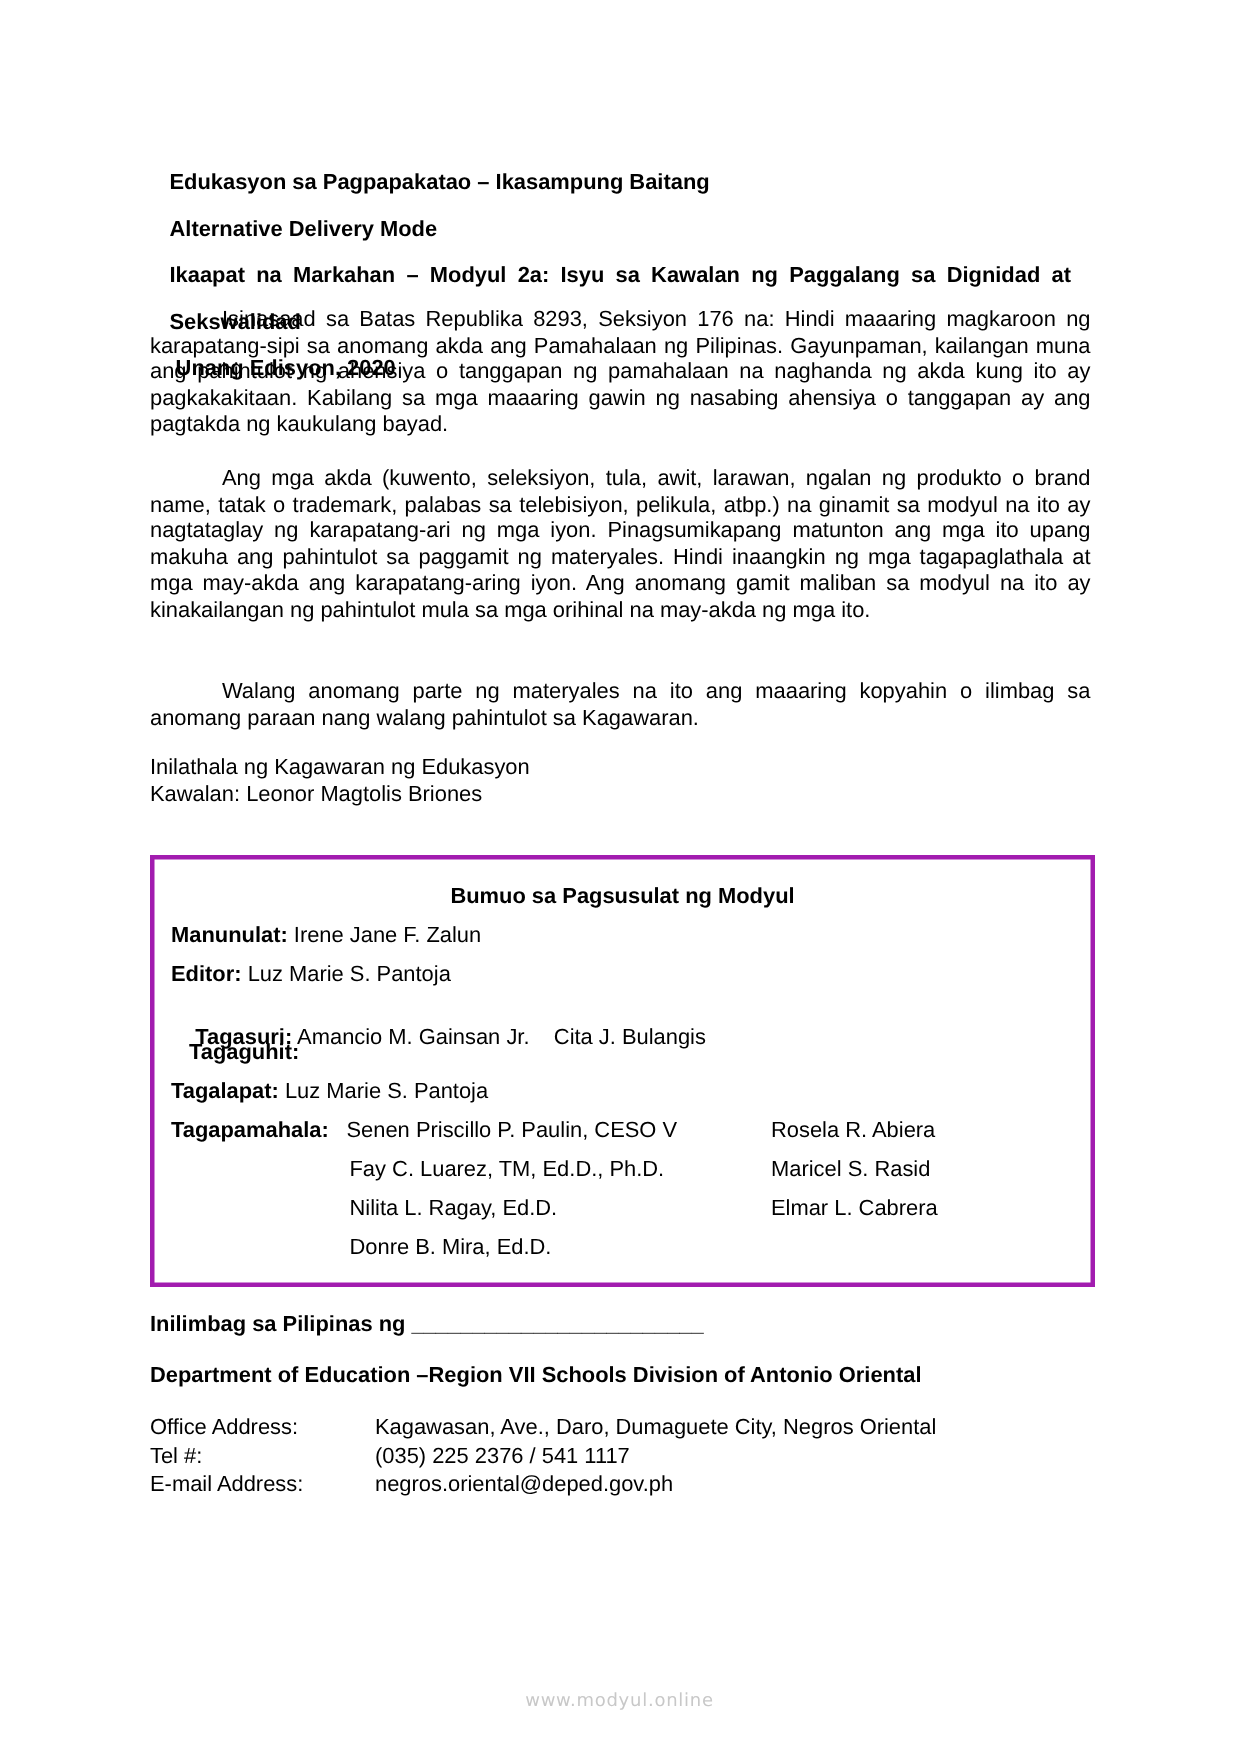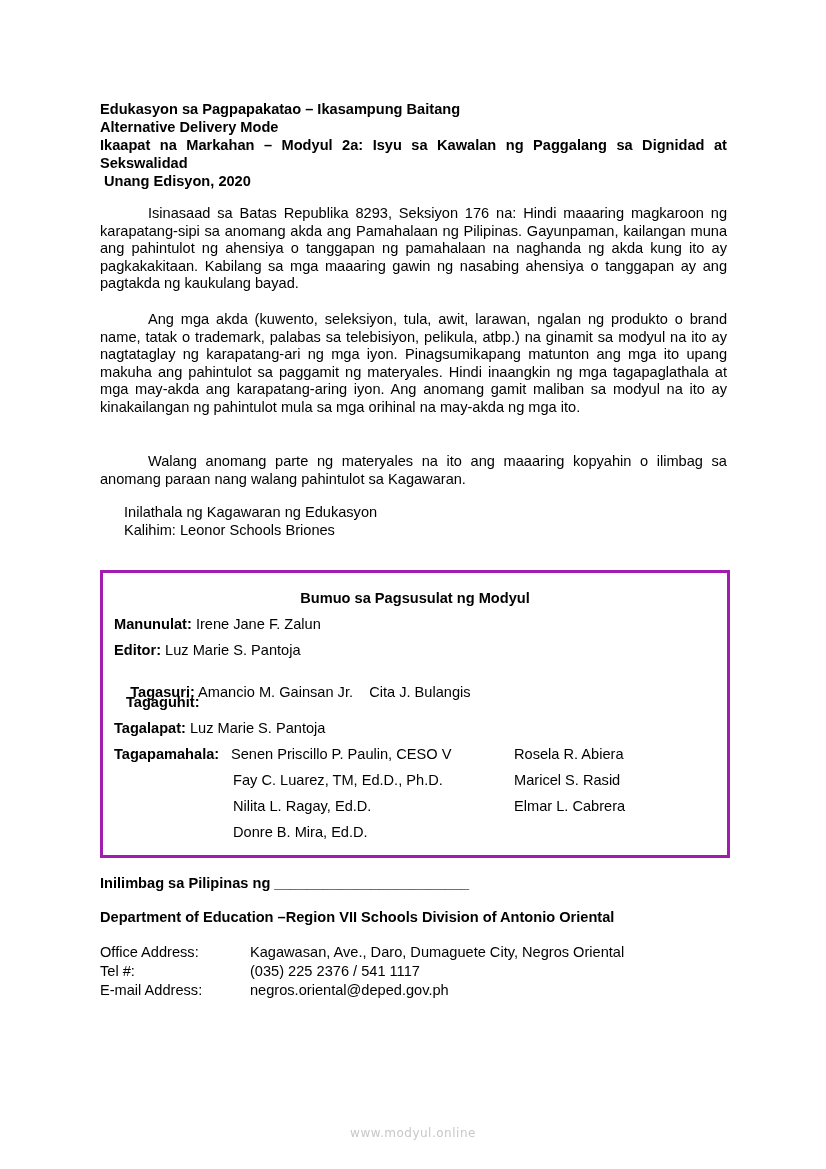--- a/index.html
+++ b/index.html
@@ -1,19 +1,19 @@
 <!DOCTYPE html>
 <html><head>
 <meta charset="utf-8">
 <style>
   html, body { margin: 0; padding: 0; background: #ffffff; }
   body { width: 826px; height: 1169px; position: relative; overflow: hidden;
          font-family: "Liberation Sans", sans-serif; color: #000; font-size: 14.6px; }
   .hdr { position: absolute; left: 100px; top: 100px; width: 627px; font-weight: bold; line-height: 18px; }
-  .hdr div { margin: 0; }
+  .hdr div { margin: 13px; }
   .just { text-align: justify; text-align-last: left; }
   .para { position: absolute; left: 100px; width: 627px; line-height: 17.6px; text-align: justify; }
   .para .indent { display: inline-block; width: 48px; }
   .plain { position: absolute; left: 100px; width: 627px; line-height: 17.6px; }
   .box { position: absolute; left: 100px; top: 570px; width: 624px; height: 282px;
          border: 3px solid #a21caf; box-sizing: content-box; }
   .box-title { position: absolute; left: 0; right: 0; top: 17px; text-align: center; font-weight: bold; }
   .row { position: absolute; left: 11px; }
   .row b { font-weight: bold; }
   .mgr { position: absolute; left: 128px; }
@@ -40,23 +40,23 @@
 </div>
 
 <div class="para" style="top:311px;">
   <span class="indent"></span><span>Ang mga akda (kuwento, seleksiyon, tula, awit, larawan, ngalan ng produkto o brand name, tatak o trademark, palabas sa telebisiyon, pelikula, atbp.) na ginamit sa modyul na ito ay nagtataglay ng karapatang-ari ng mga iyon. Pinagsumikapang matunton ang mga ito upang makuha ang pahintulot sa paggamit ng materyales. Hindi inaangkin ng mga tagapaglathala at mga may-akda ang karapatang-aring iyon. Ang anomang gamit maliban sa modyul na ito ay kinakailangan ng pahintulot mula sa mga orihinal na may-akda ng mga ito.</span>
 </div>
 
 <div class="para" style="top:453px;">
   <span class="indent"></span><span>Walang anomang parte ng materyales na ito ang maaaring kopyahin o ilimbag sa anomang paraan nang walang pahintulot sa Kagawaran.</span>
 </div>
 
-<div class="plain" style="top:504px;margin-left:24px;">
+<div class="plain" style="top:504px;">
   <div>Inilathala ng Kagawaran ng Edukasyon</div>
-  <div>Kalihim: Leonor Schools Briones</div>
+  <div>Kawalan: Leonor Magtolis Briones</div>
 </div>
 
 <div class="box">
   <div class="box-title">Bumuo sa Pagsusulat ng Modyul</div>
 
   <div class="row" style="top:43px;">
     <b>Manunulat:</b><span> Irene Jane F. Zalun</span>
   </div>
   <div class="row" style="top:69px;">
     <b>Editor:</b><span> Luz Marie S. Pantoja</span>

